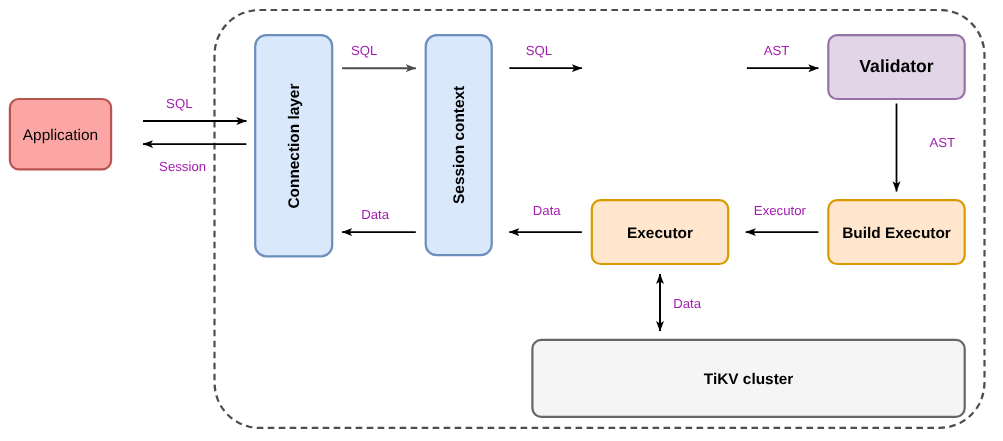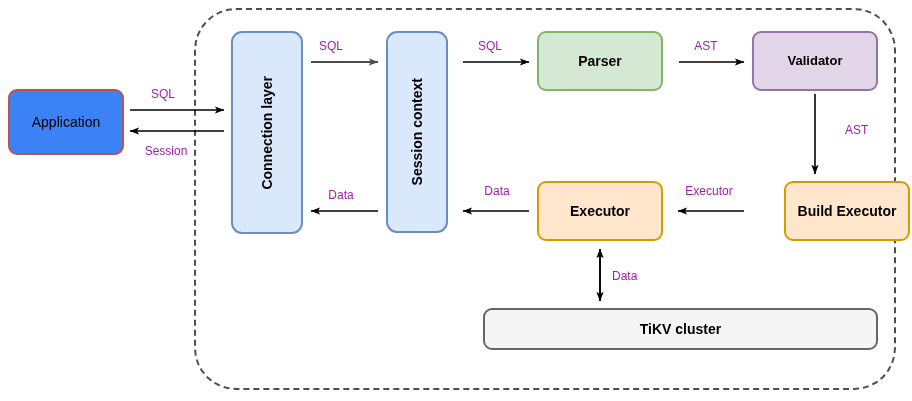--- a/index.html
+++ b/index.html
@@ -115,49 +115,46 @@
     <line x1="744" y1="211" x2="678" y2="211" stroke="#000000" stroke-width="1.6" marker-end="url(#arrowL)"></line>
 
     <line x1="529" y1="211" x2="463" y2="211" stroke="#000000" stroke-width="1.6" marker-end="url(#arrowL)"></line>
 
     <line x1="378" y1="211" x2="311" y2="211" stroke="#000000" stroke-width="1.6" marker-end="url(#arrowL)"></line>
 
     <line x1="600" y1="301" x2="600" y2="249" stroke="#000000" stroke-width="1.6" marker-end="url(#arrowR)"></line>
     <line x1="600" y1="249" x2="600" y2="301" stroke="#000000" stroke-width="1.6" marker-end="url(#arrowR)"></line>
   </svg>
 
-  <div class="node" style="left:8px; top:89px; width:116px; height:66px; background:#3b82f6; border-color:#b85450; font-size:14px;">
+  <div class="node" style="left:8px; top:89px; width:94px; height:66px; background:#fca5a5; border-color:#b85450; font-size:14px;">
     <span class="label">Application</span>
   </div>
 
   <div class="node vertical bold" style="left:231px; top:31px; width:72px; height:203px; background:#dae8fc; border-color:#6c8ebf; font-size:14px;">
     <span class="label">Connection layer</span>
   </div>
 
   <div class="node vertical bold" style="left:386px; top:31px; width:62px; height:202px; background:#dae8fc; border-color:#6c8ebf; font-size:14px;">
     <span class="label">Session context</span>
   </div>
 
-  <div class="node bold" style="left:537px; top:31px; width:126px; height:60px; background:#d5e8d4; border-color:#82b366; font-size:14px;">
-    <span class="label">Parser</span>
-  </div>
 
-  <div class="node bold" style="left:752px; top:31px; width:126px; height:60px; background:#e1d5e7; border-color:#9673a6; font-size:13px;">
+  <div class="node bold" style="left:752px; top:31px; width:126px; height:60px; background:#e1d5e7; border-color:#9673a6; font-size:16px;">
     <span class="label">Validator</span>
   </div>
 
   <div class="node bold" style="left:537px; top:181px; width:126px; height:60px; background:#ffe6cc; border-color:#d79b00; font-size:14px;">
     <span class="label">Executor</span>
   </div>
 
-  <div class="node bold" style="left:752px; top:181px; width:126px; height:60px; background:#ffe6cc; border-color:#d79b00; font-size:14px;margin-left:32px;">
+  <div class="node bold" style="left:752px; top:181px; width:126px; height:60px; background:#ffe6cc; border-color:#d79b00; font-size:14px;">
     <span class="label">Build Executor</span>
   </div>
 
-  <div class="node bold" style="left:483px; top:308px; width:395px; height:42px; background:#f5f5f5; border-color:#666666; font-size:14px;">
+  <div class="node bold" style="left:483px; top:308px; width:395px; height:72px; background:#f5f5f5; border-color:#666666; font-size:14px;">
     <span class="label">TiKV cluster</span>
   </div>
 
   <div class="edge-label center" style="left:163px; top:88px;">SQL</div>
 
   <div class="edge-label center" style="left:166px; top:145px;">Session</div>
 
   <div class="edge-label center" style="left:331px; top:40px;">SQL</div>
 
   <div class="edge-label center" style="left:490px; top:40px;">SQL</div>

